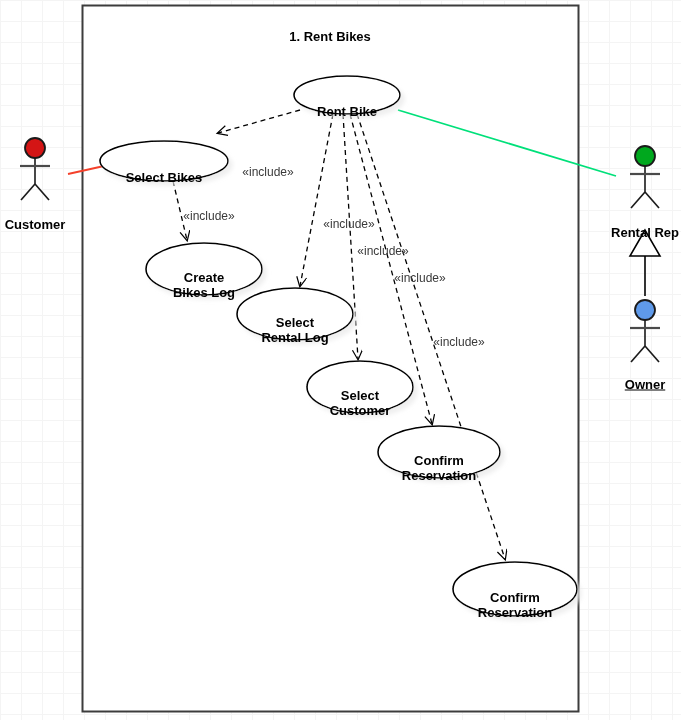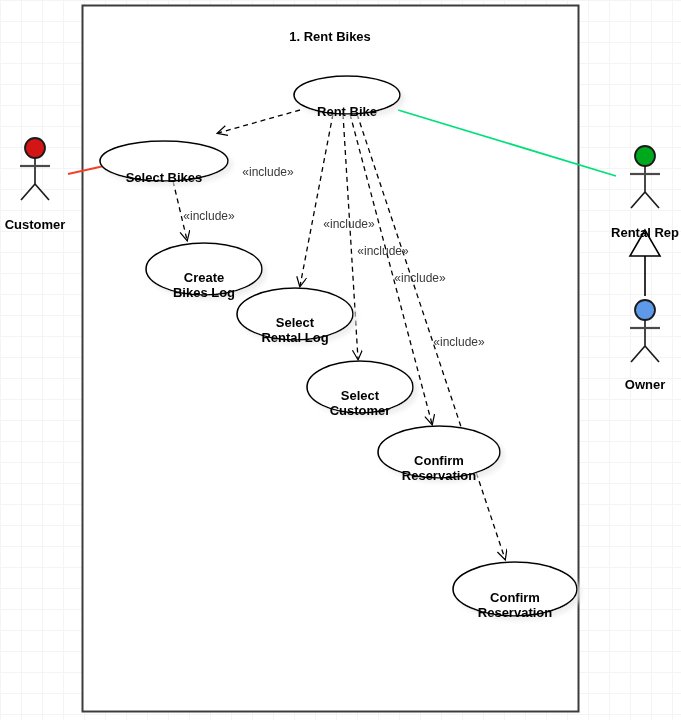--- a/index.html
+++ b/index.html
@@ -179,17 +179,17 @@
         <div class="inc-label" style="left: 268px; top: 156px;">«include»</div>
         <div class="inc-label" style="left: 209px; top: 200px;">«include»</div>
         <div class="inc-label" style="left: 349px; top: 208px;">«include»</div>
         <div class="inc-label" style="left: 383px; top: 235px;">«include»</div>
         <div class="inc-label" style="left: 420px; top: 262px;">«include»</div>
         <div class="inc-label" style="left: 459px; top: 326px;">«include»</div>
       </div>
     <div id="actor-labels">
         <div class="actor-label" style="left: 35px; top: 208px;">Customer</div>
         <div class="actor-label" style="left: 645px; top: 216px;">Rental Rep</div>
-        <div class="actor-label" style="left: 645px; top: 368px;">Owner</div>
+        <div class="actor-label" style="left: 645px; top: 368px; text-decoration: underline;">Owner</div>
       </div>
   </div>
 
 </div>
 
 </body></html>

